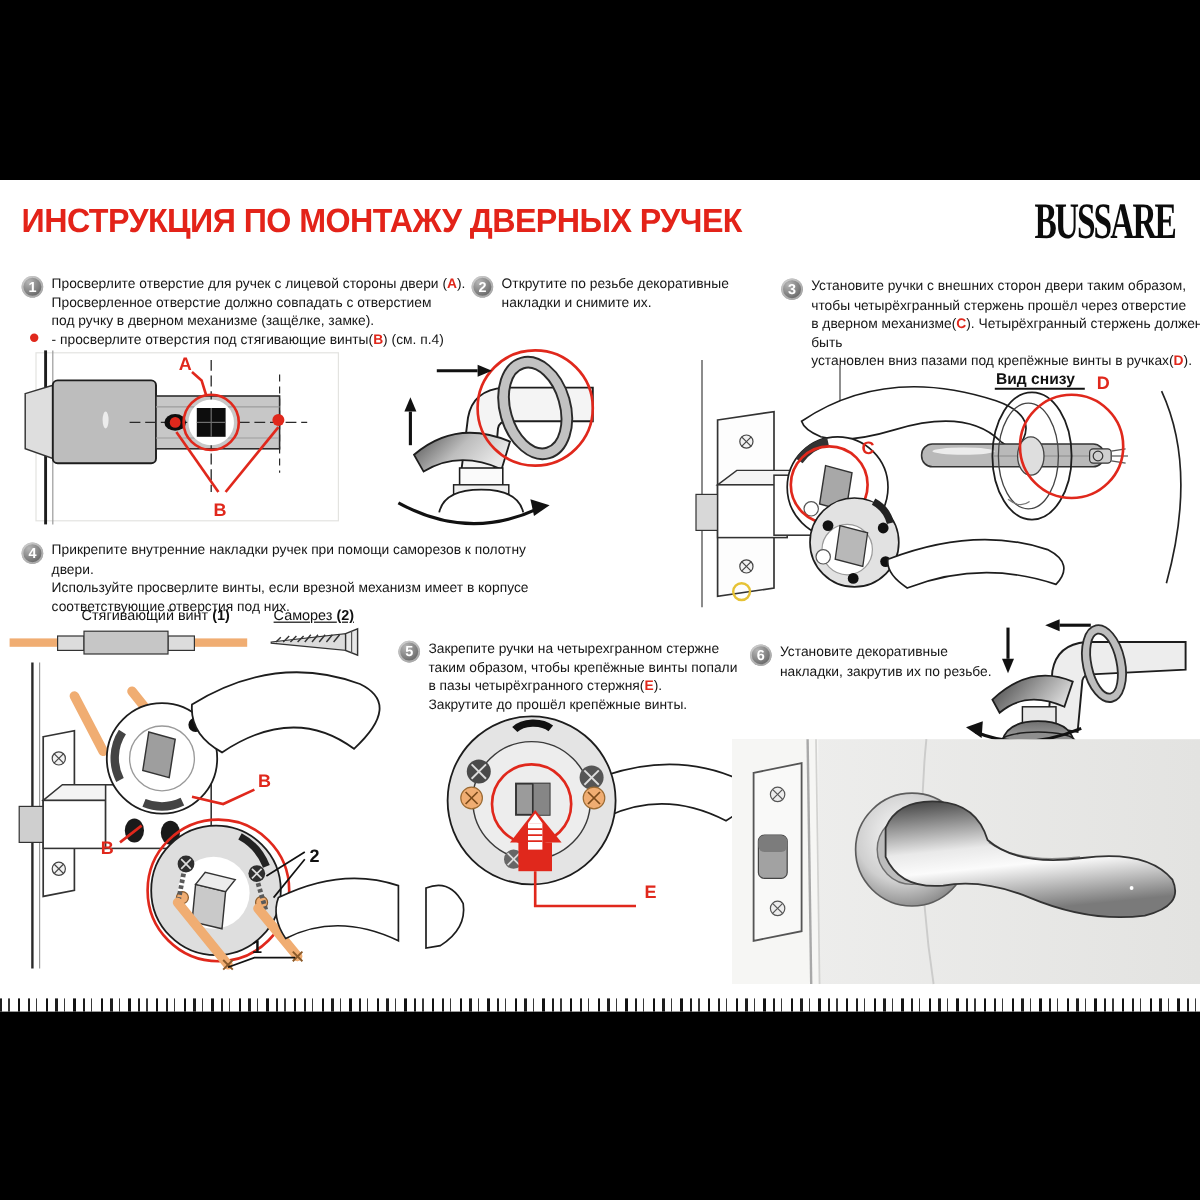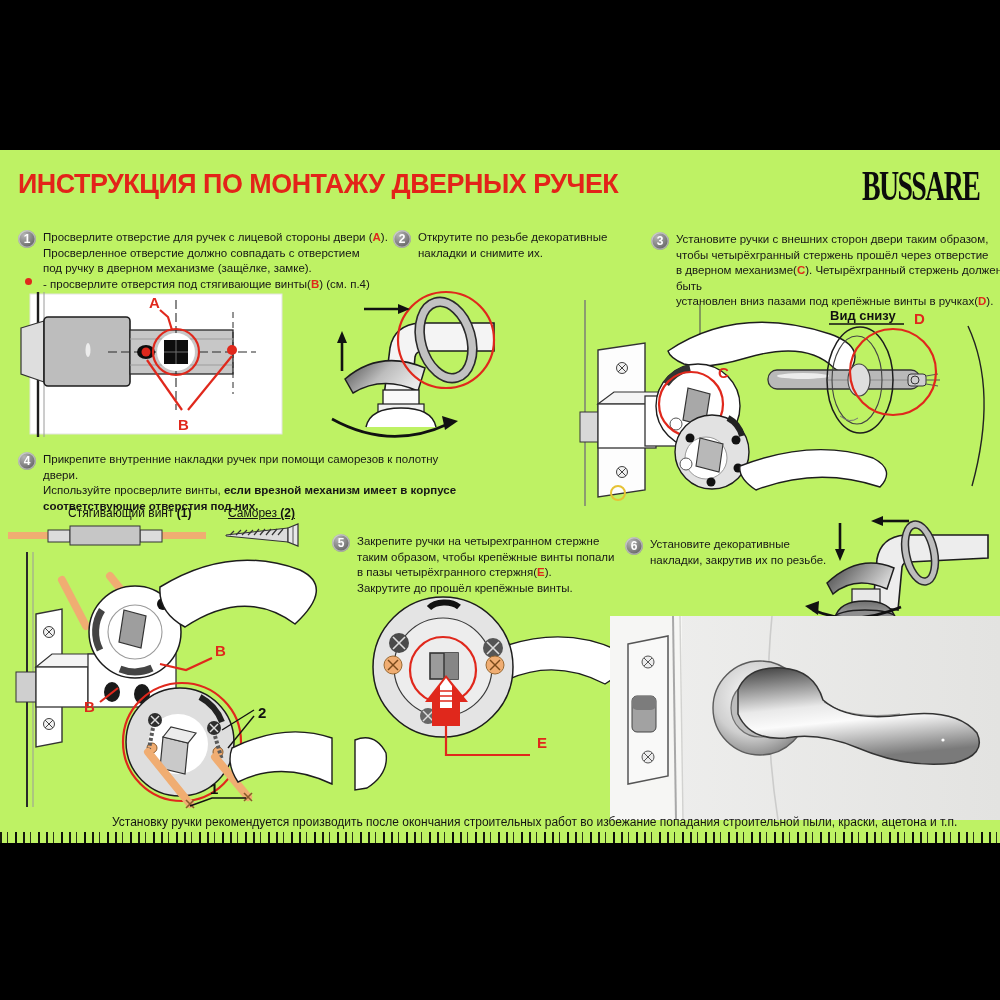--- a/index.html
+++ b/index.html
@@ -1,37 +1,37 @@
 <!DOCTYPE html>
 <html><head>
 <meta charset="utf-8">
 <style>
   * { margin:0; padding:0; box-sizing:border-box; }
   html,body { width:1000px; height:1000px; background:#000; overflow:hidden;
               font-family:"Liberation Sans", sans-serif; }
   .stage { position:relative; width:1000px; height:1000px; background:#000; }
   .paper { position:absolute; left:0; top:150px; width:1000px; height:693px;
-           background:#bef264; }
+           background:#ffffff; }
   .paper-edge { position:absolute; left:0; top:682px; width:100%; height:11px;
     background:
       repeating-linear-gradient(90deg, rgba(5,5,5,.9) 0 2px, transparent 2px 7px,
         rgba(5,5,5,.8) 7px 8px, transparent 8px 15px, rgba(5,5,5,.95) 15px 17px, transparent 17px 23px);
   }
   .title { position:absolute; left:18px; top:18px; font-size:28px; font-weight:bold;
            color:#e32319; letter-spacing:-0.5px; transform:scaleX(.96); transform-origin:left; white-space:nowrap; }
   .brand { position:absolute; left:862px; top:12px; font-family:"Liberation Serif", serif;
            font-size:34px; font-weight:bold; color:#0c0c0c; letter-spacing:-2px;
            transform:scaleY(1.25) scaleX(.82); transform-origin:left top; white-space:nowrap; }
   .step { position:absolute; font-size:11.5px; line-height:15.5px; color:#161616; }
   .num { position:absolute; left:-25px; top:0px; width:18px; height:18px; border-radius:50%;
          background:radial-gradient(circle at 34% 28%, #b5b5b5, #7c7c7c 55%, #4c4c4c 95%);
          color:#fff; font-weight:bold; font-size:12px; text-align:center; line-height:18px;
          box-shadow: inset 0 0 0 1.5px rgba(240,240,240,.5); }
   .red { color:#e0281c; font-weight:bold; }
-  b.hd { font-weight:bold; }
+  b.hd { font-weight:normal; }
   .bullet { position:absolute; width:7px; height:7px; border-radius:50%; background:#e0281c; }
   .screw-label { position:absolute; font-size:12px; color:#111; white-space:nowrap; }
   .footer { position:absolute; left:112px; top:665px; font-size:12px; color:#141414; white-space:nowrap; }
   svg { position:absolute; overflow:visible; }
   svg text { font-family:"Liberation Sans", sans-serif; }
   .mk  { fill:#e0281c; font-weight:bold; font-size:15px; }
   .mkb { fill:#111; font-weight:bold; font-size:15px; }
   .cap { fill:#111; font-weight:bold; font-size:13px; }
   .ln  { stroke:#222; fill:none; stroke-width:1.4; }
   .redln { stroke:#e0281c; stroke-width:2.2; fill:none; }
@@ -379,16 +379,15 @@
         <line x1="42" y1="137" x2="34" y2="145" stroke="#555"></line>
     <rect x="22" y="80" width="24" height="36" rx="5" fill="#a2a2a2" stroke="#444"></rect>
     <rect x="22" y="80" width="24" height="14" rx="5" fill="#7c7c7c"></rect>
     <circle cx="150" cy="92" r="47" fill="url(#roseG)" stroke="#5c5c5c" stroke-width="1.4"></circle>
     <circle cx="150" cy="92" r="29" fill="#bdbdbd" stroke="#6f6f6f" stroke-width="1.2"></circle>
     <path d="M128,74 Q138,50 172,52 Q204,54 213,84 Q238,106 292,99 Q346,92 367,117 Q377,139 344,147 Q298,153 248,132 Q209,116 176,122 Q140,125 128,98 Z" fill="url(#leverG)" stroke="#333" stroke-width="1.5"></path>
     <path d="M214,86 Q240,104 290,98" stroke="#2f2f2f" stroke-width="1" fill="none" opacity="0.5"></path>
     <circle cx="333" cy="124" r="1.6" fill="#fff"></circle>
   </svg>
 
-  <div class="footer">Установку ручки рекомендуется производить после окончания строительных работ во избежание попадания строительной пыли, краски, ацетона и т.п.</div>
   <div class="paper-edge"></div>
  </div>
 </div>
 
 </body></html>

